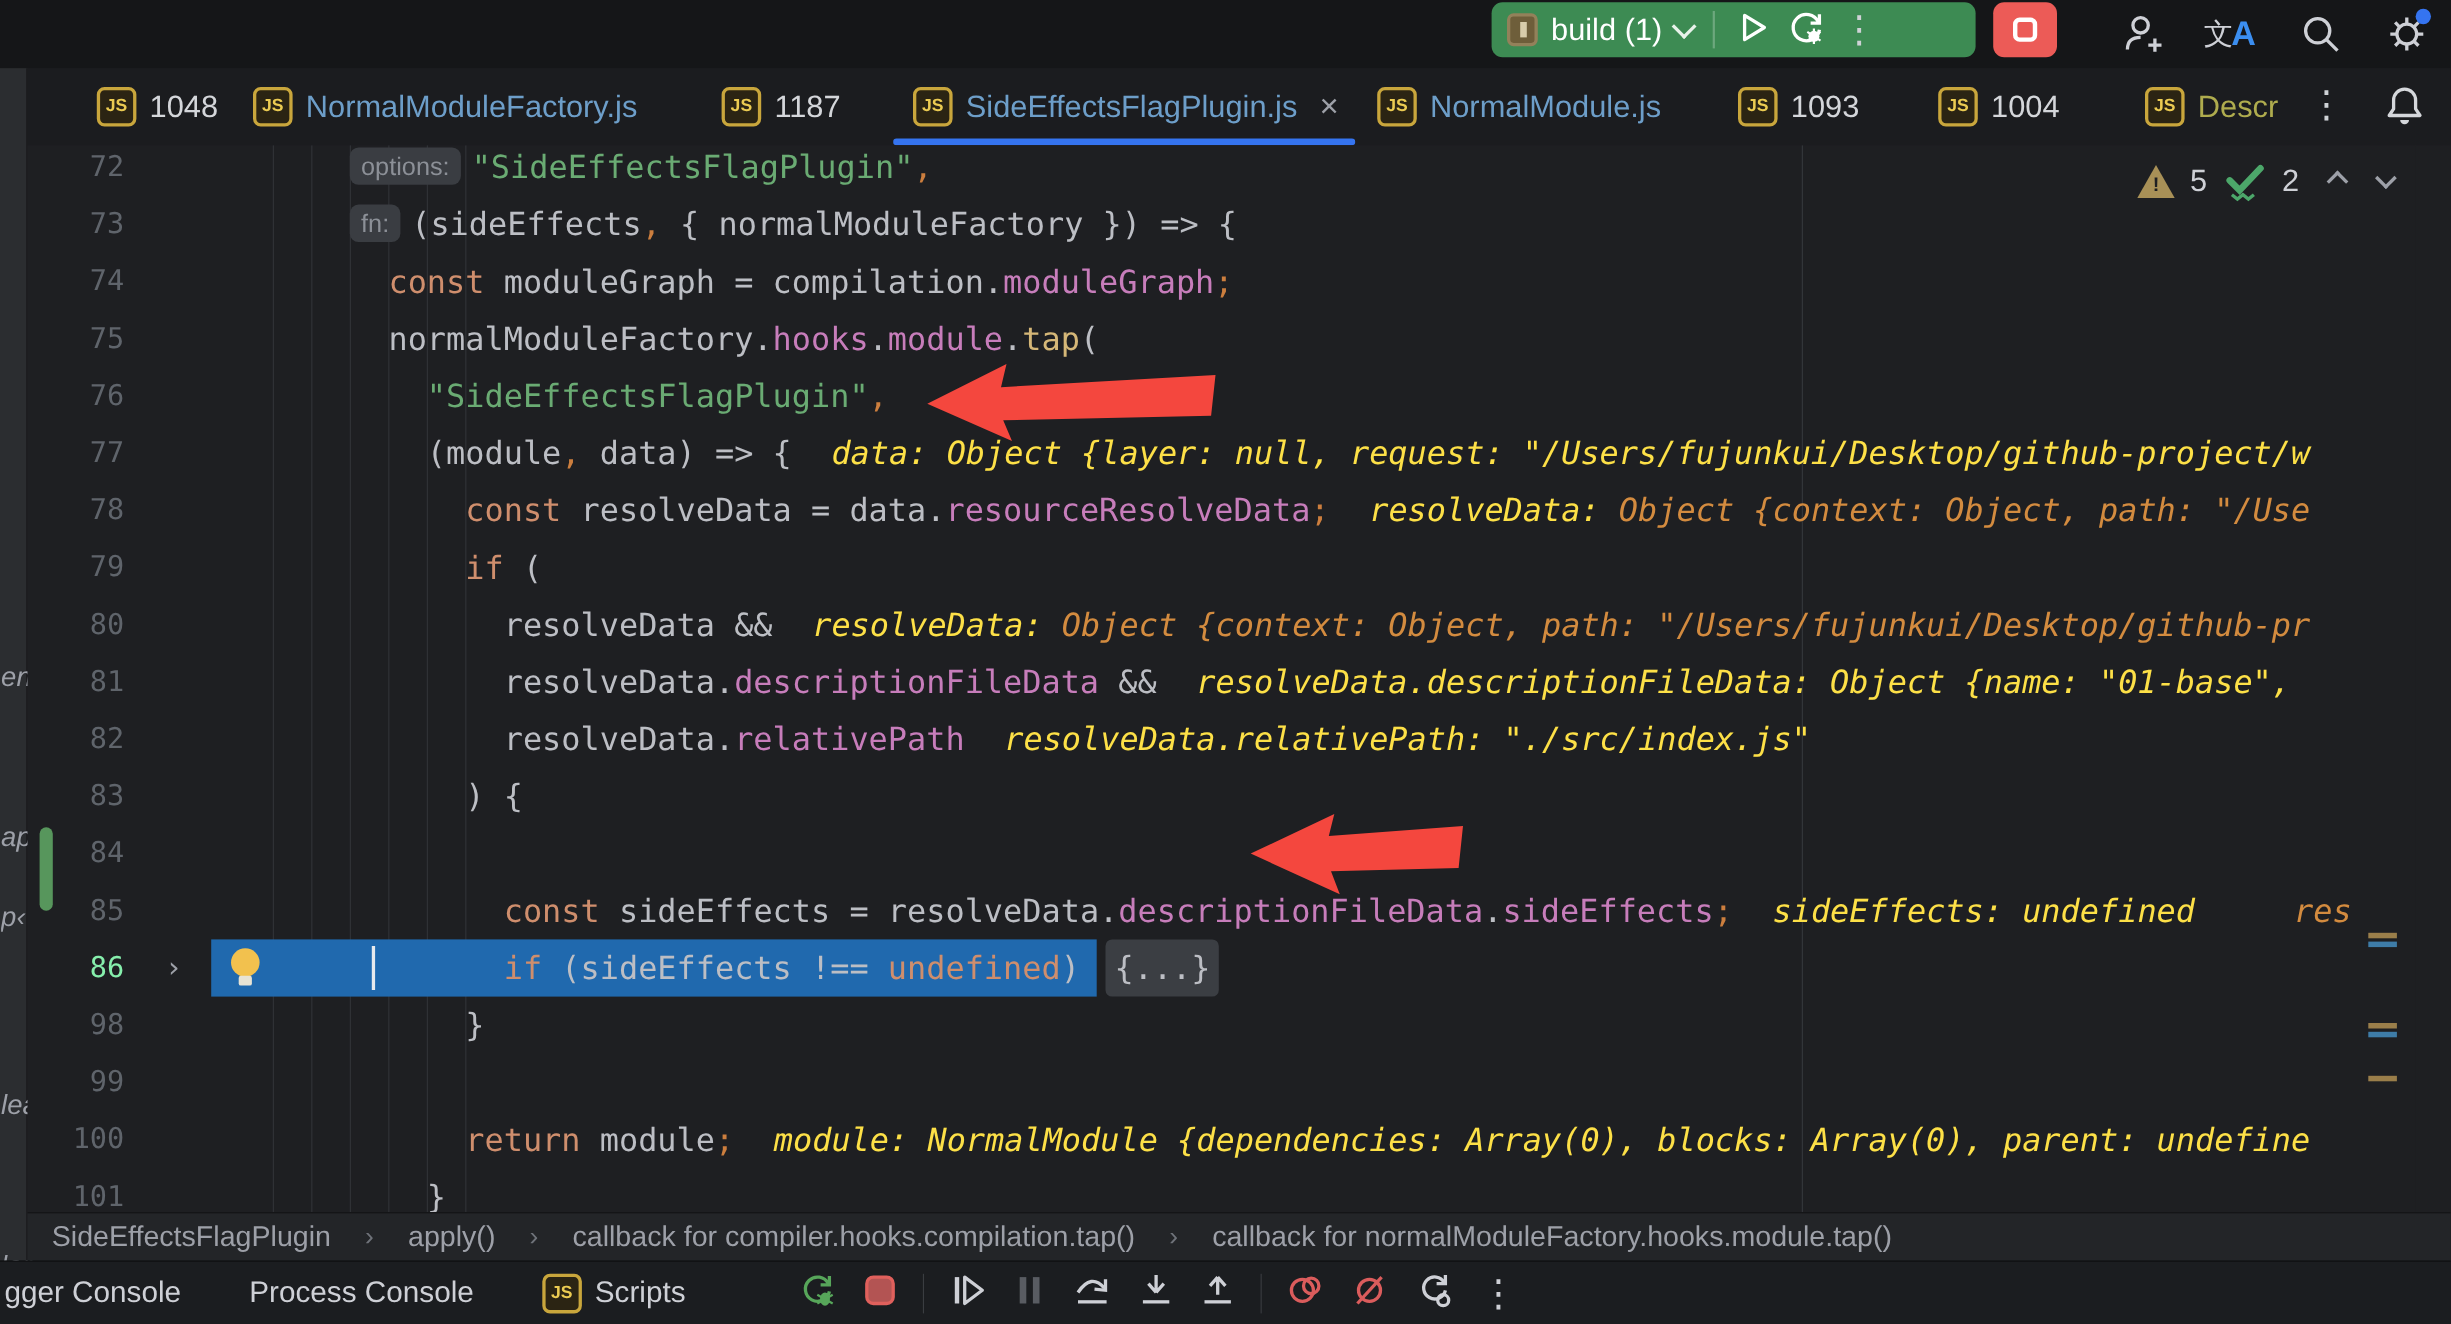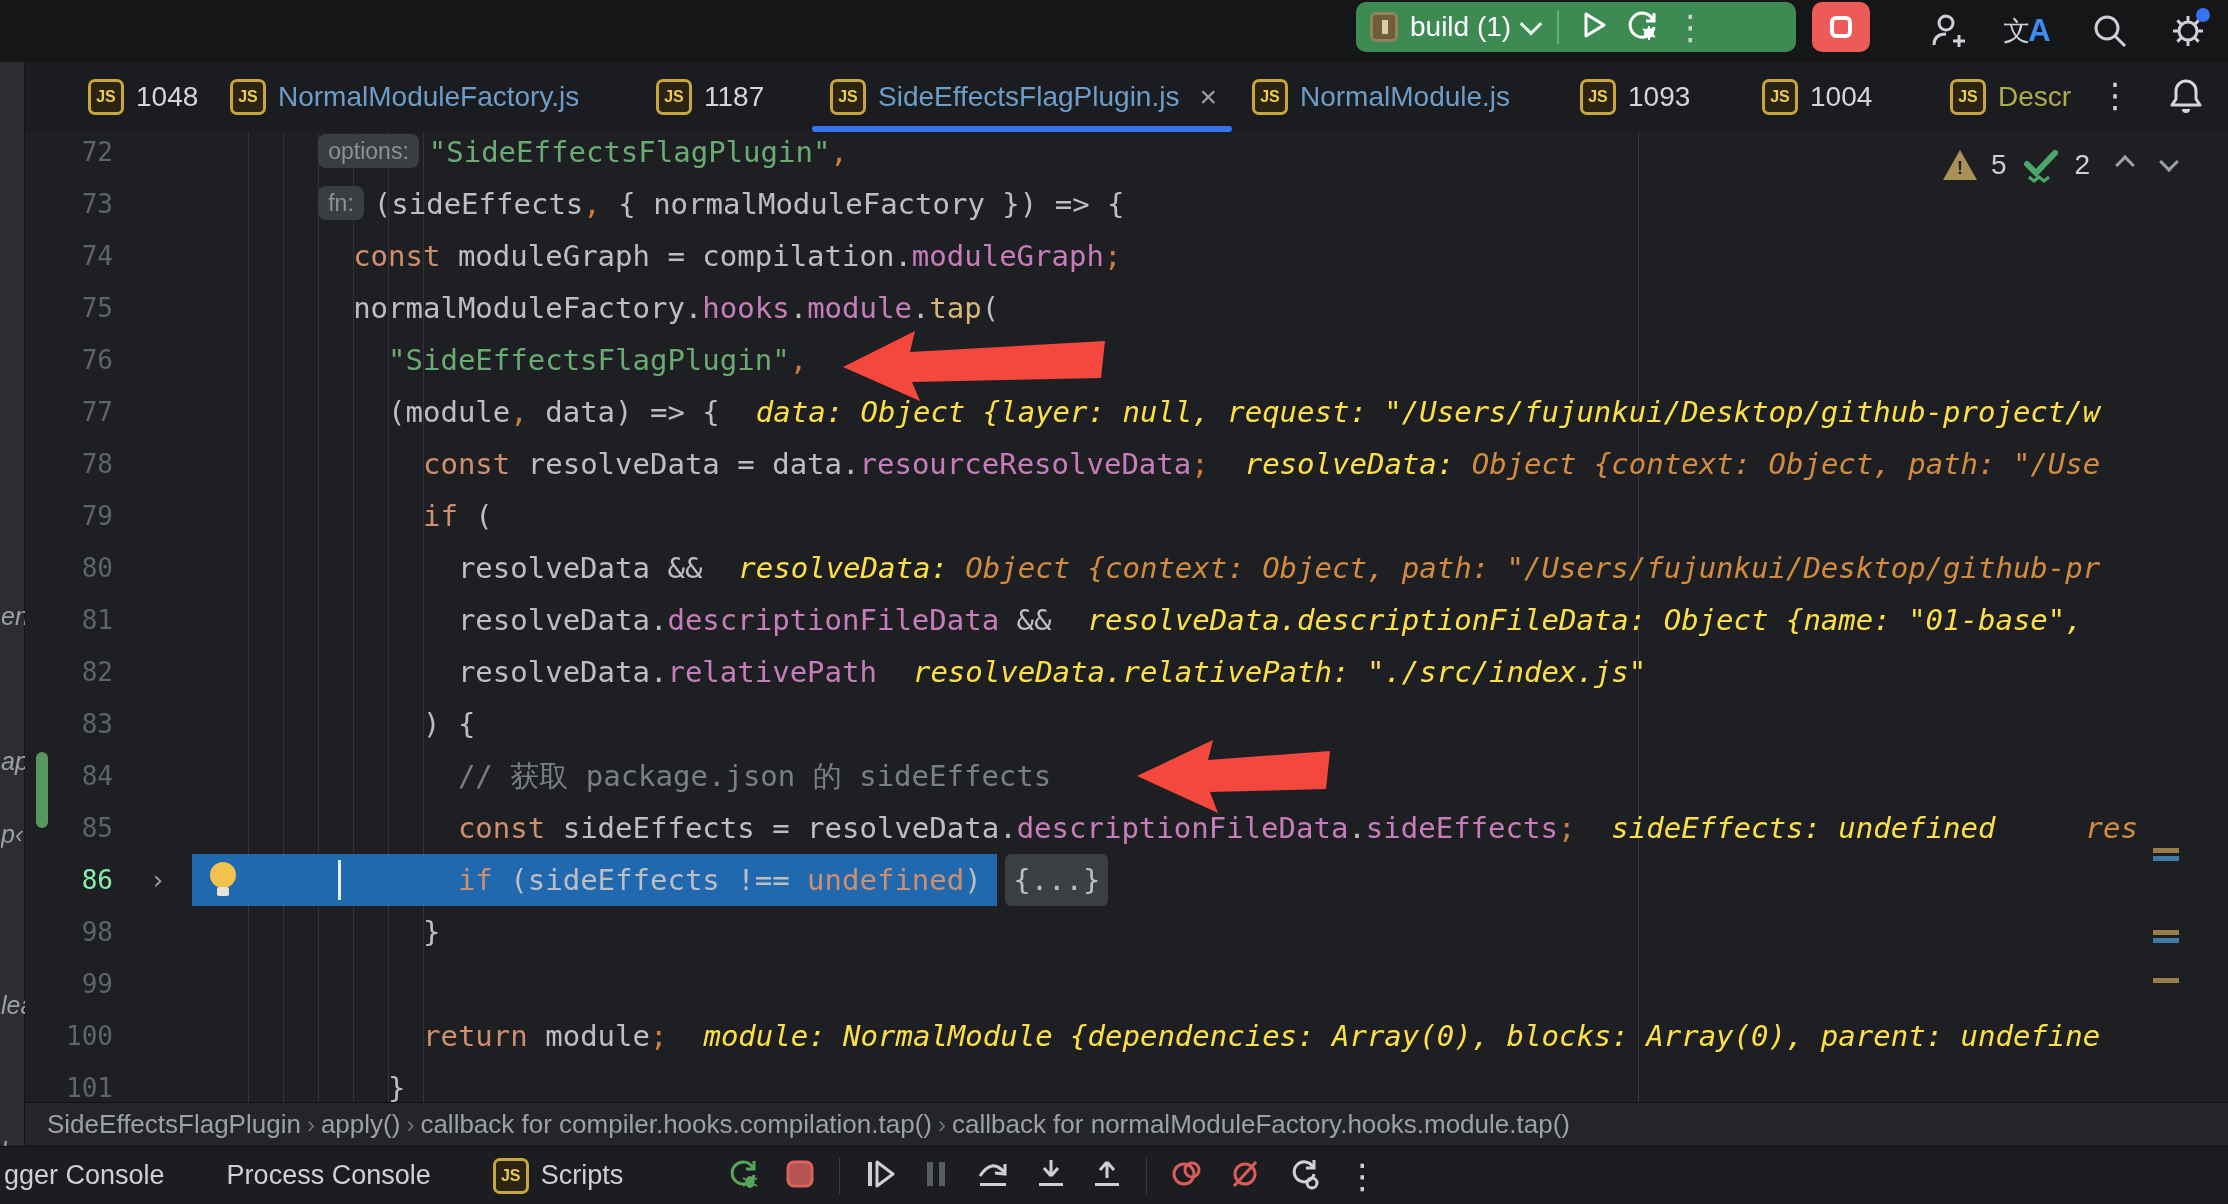--- a/index.html
+++ b/index.html
@@ -65,21 +65,21 @@
   #inspect-widget .chev { width:14px; height:14px; border-right:3px solid #9DA0A8; border-bottom:3px solid #9DA0A8; }
   .chev.up { transform:rotate(-135deg); margin-left:14px; }
   .chev.dn { transform:rotate(45deg); margin-left:16px; margin-top:-6px; }
   .warn-tri { width:0; height:0; border-left:17px solid transparent; border-right:17px solid transparent; border-bottom:30px solid #A89057; position:relative; }
   .warn-tri i { position:absolute; left:-3px; top:8px; font-style:normal; color:#1E1F22; font-weight:bold; font-size:18px; }
 
   
   #arrows { position:absolute; left:0; top:0; width:2228px; height:1204px; z-index:9; pointer-events:none; }
 
   
-  #breadcrumb { position:absolute; left:25px; top:1102px; width:2203px; height:44px; background:#232528; border-top:1px solid #121314; display:flex; align-items:center; gap:6px; padding-left:22px; font-size:26px; color:#9DA0A8; z-index:6; }
+  #breadcrumb { position:absolute; left:25px; top:1102px; width:2203px; height:44px; background:#232528; border-top:1px solid #121314; display:flex; align-items:center; gap:31px; padding-left:22px; font-size:26px; color:#9DA0A8; z-index:6; }
   #breadcrumb .sep { color:#6F737A; font-size:24px; }
 
   
   #bottombar { position:absolute; left:0; top:1146px; width:2228px; height:58px; background:#1B1D20; border-top:1px solid #0E0F10; display:flex; align-items:center; z-index:6; }
   .bb-tab { font-size:27px; color:#CED0D6; margin-right:62px; display:flex; align-items:center; gap:12px; white-space:nowrap; }
   .bb-tab:first-child { margin-left:4px; }
   .bb-icons { display:flex; align-items:center; gap:22px; margin-left:40px; }
   .vsep { width:1px; height:36px; background:#3A3D41; }
 </style>
 </head>
@@ -250,21 +250,20 @@
         <span class="lnum">82</span>
         <span class="code">               <span class="t-def">resolveData.</span><span class="t-prop">relativePath</span><span class="hints"><span class="h-gray">resolveData.relativePath: "./src/index.js"</span></span></span>
       </div>
       <div class="row" style="top: 566px;">
         <span class="lnum">83</span>
         <span class="code">             <span class="t-def">) {</span></span>
       </div>
       <div class="row" style="top: 618px;">
         <div class="change-bar" style="top: 2px;"></div>
         <span class="lnum">84</span>
-        <span class="code">               <span class="t-cmt">// 获取 package.json 的 sideEffects</span></span>
       </div>
       <div class="row" style="top: 670px;">
         <span class="lnum">85</span>
         <span class="code">               <span class="t-kw">const</span><span class="t-def"> sideEffects = resolveData.</span><span class="t-prop">descriptionFileData</span><span class="t-def">.</span><span class="t-prop">sideEffects</span><span class="t-punc">;</span><span class="hints"><span class="h-gray">sideEffects: undefined</span><span class="h-gap"></span><span class="h-orange">res</span></span></span>
       </div>
       <div class="row" style="top: 722px;">
         <div class="exec-bg"></div>
         <div class="bulb"></div>
         <div class="caret"></div>
         <span class="lnum cur">86</span>

